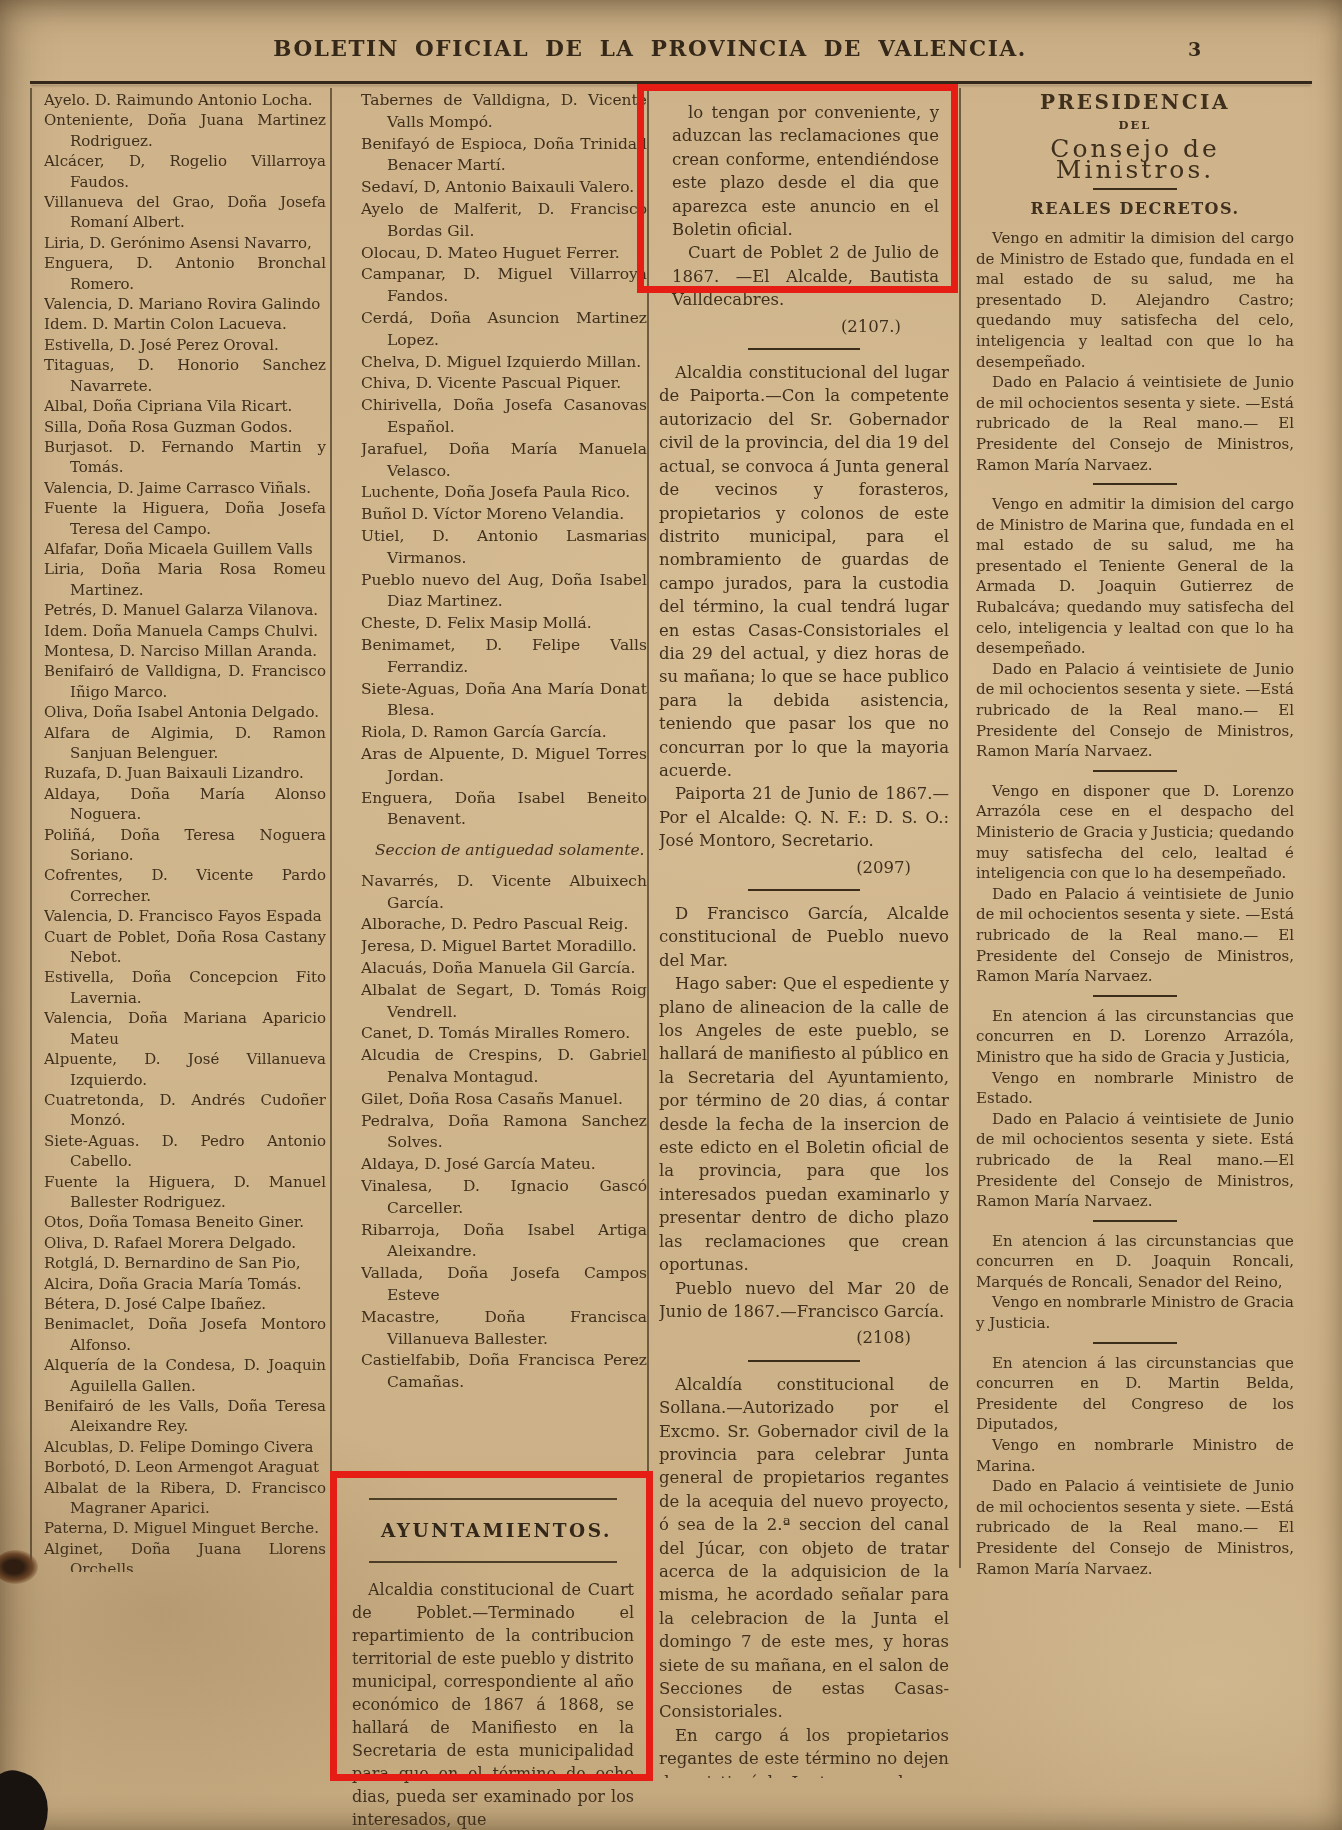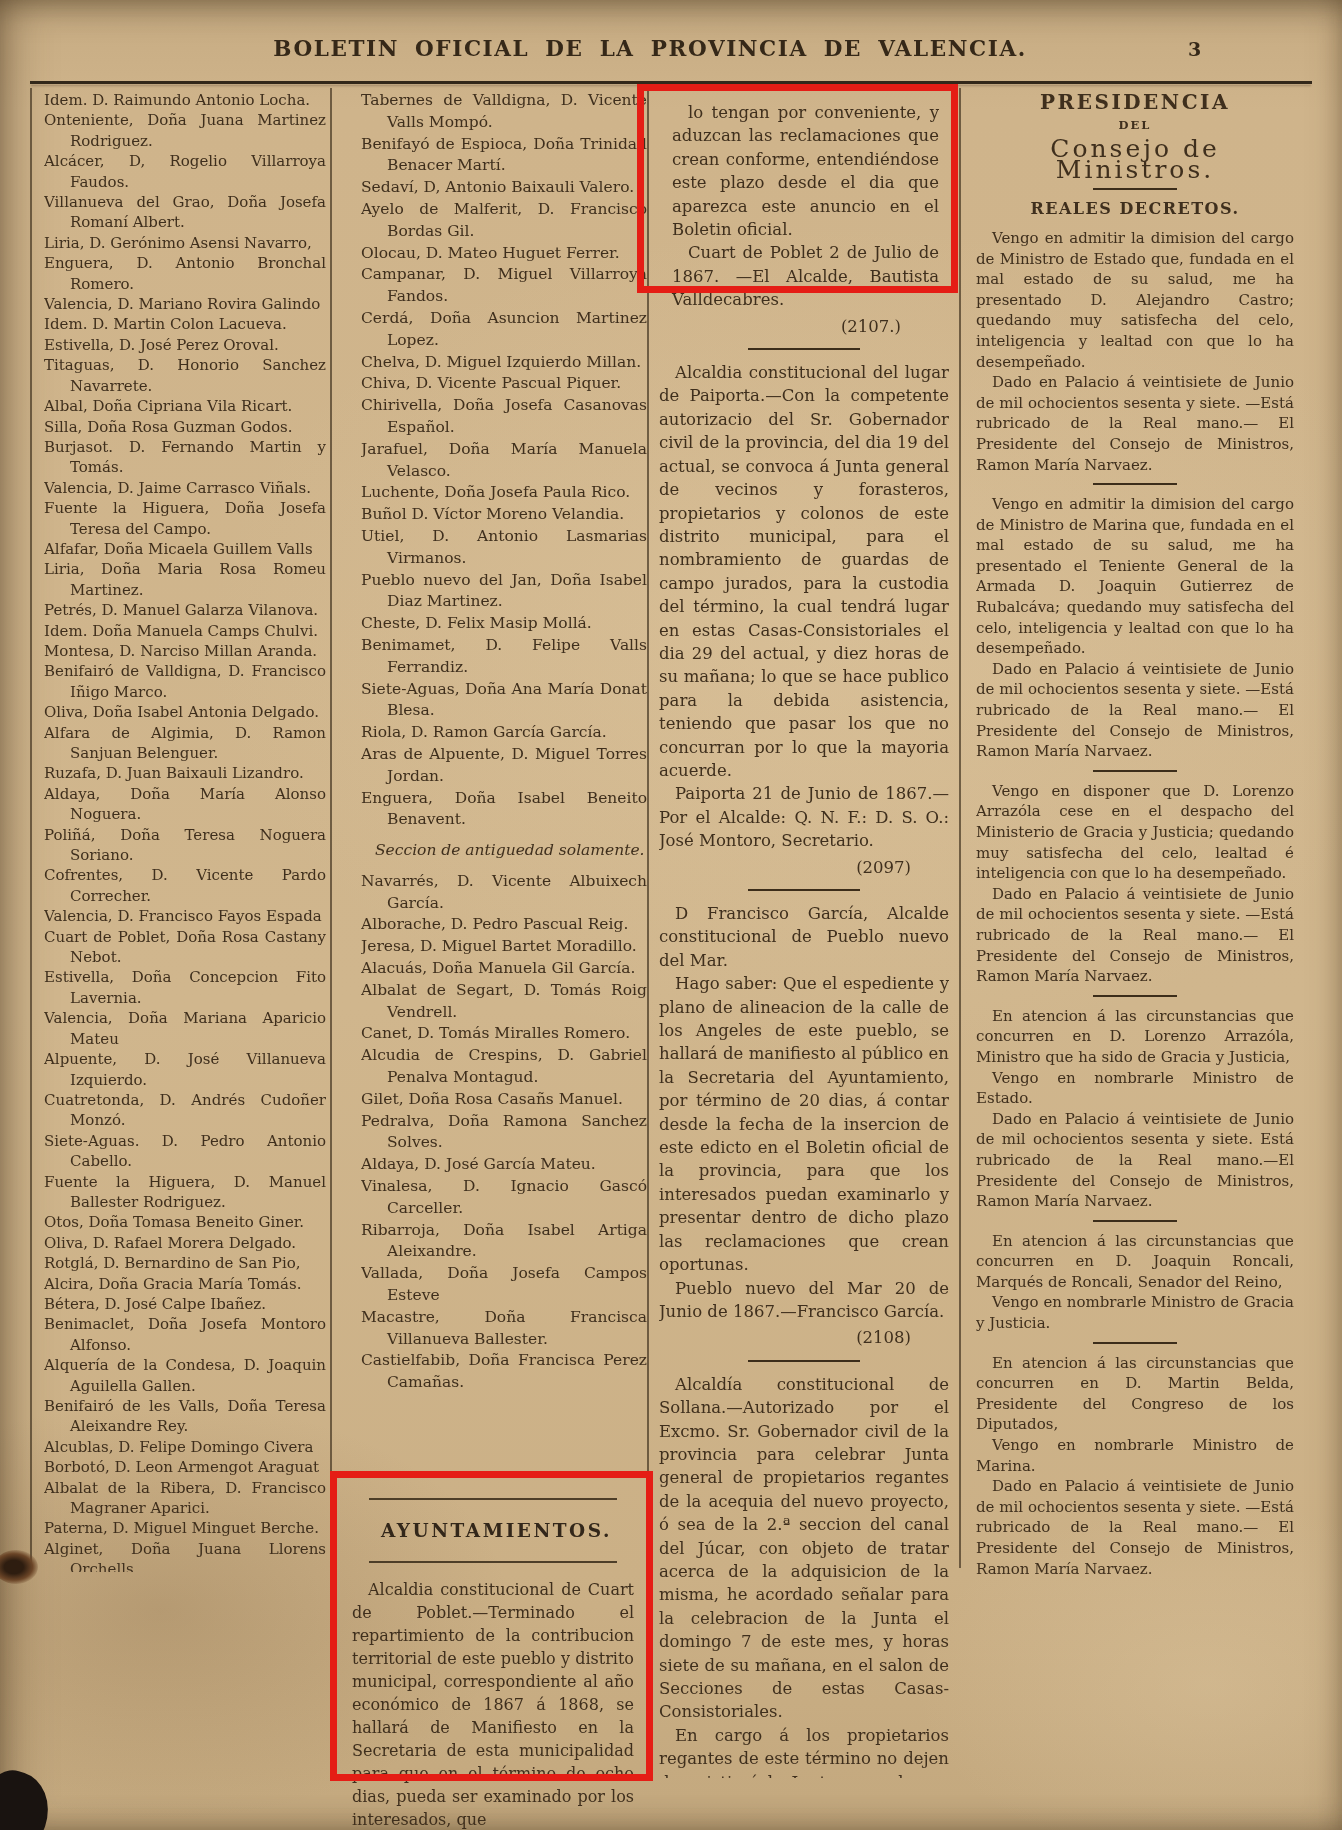--- a/index.html
+++ b/index.html
@@ -75,21 +75,21 @@
   <div class="page-num">3</div>
   <div class="head-rule"></div>
 
   <div class="vrule vr0"></div>
   <div class="vrule vr1"></div>
   <div class="vrule vr2"></div>
   <div class="vrule vr3"></div>
 
   <section class="col col1">
     <div class="entries">
-        <p class="entry">Idem. D. Raimundo Antonio Locha.</p>
+        <p class="entry">Ayelo. D. Raimundo Antonio Locha.</p>
         <p class="entry">Onteniente, Doña Juana Martinez Rodriguez.</p>
         <p class="entry">Alcácer, D, Rogelio Villarroya Faudos.</p>
         <p class="entry">Villanueva del Grao, Doña Josefa Romaní Albert.</p>
         <p class="entry">Liria, D. Gerónimo Asensi Navarro,</p>
         <p class="entry">Enguera, D. Antonio Bronchal Romero.</p>
         <p class="entry">Valencia, D. Mariano Rovira Galindo</p>
         <p class="entry">Idem. D. Martin Colon Lacueva.</p>
         <p class="entry">Estivella, D. José Perez Oroval.</p>
         <p class="entry">Titaguas, D. Honorio Sanchez Navarrete.</p>
         <p class="entry">Albal, Doña Cipriana Vila Ricart.</p>
@@ -142,21 +142,21 @@
         <p class="entry">Olocau, D. Mateo Huguet Ferrer.</p>
         <p class="entry">Campanar, D. Miguel Villarroya Fandos.</p>
         <p class="entry">Cerdá, Doña Asuncion Martinez Lopez.</p>
         <p class="entry">Chelva, D. Miguel Izquierdo Millan.</p>
         <p class="entry">Chiva, D. Vicente Pascual Piquer.</p>
         <p class="entry">Chirivella, Doña Josefa Casanovas Español.</p>
         <p class="entry">Jarafuel, Doña María Manuela Velasco.</p>
         <p class="entry">Luchente, Doña Josefa Paula Rico.</p>
         <p class="entry">Buñol D. Víctor Moreno Velandia.</p>
         <p class="entry">Utiel, D. Antonio Lasmarias Virmanos.</p>
-        <p class="entry">Pueblo nuevo del Jan, Doña Isabel Diaz Martinez.</p>
+        <p class="entry">Pueblo nuevo del Aug, Doña Isabel Diaz Martinez.</p>
         <p class="entry">Cheste, D. Felix Masip Mollá.</p>
         <p class="entry">Benimamet, D. Felipe Valls Ferrandiz.</p>
         <p class="entry">Siete-Aguas, Doña Ana María Donat Blesa.</p>
         <p class="entry">Riola, D. Ramon García García.</p>
         <p class="entry">Aras de Alpuente, D. Miguel Torres Jordan.</p>
         <p class="entry">Enguera, Doña Isabel Beneito Benavent.</p>
       </div>
     <p class="section-italic">Seccion de antiguedad solamente.</p>
     <div class="entries">
         <p class="entry">Navarrés, D. Vicente Albuixech García.</p>

